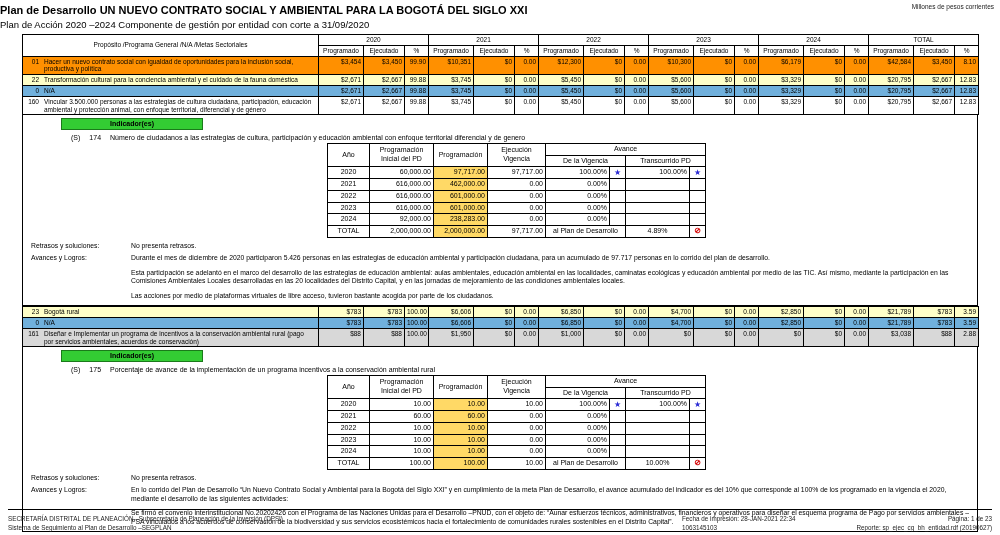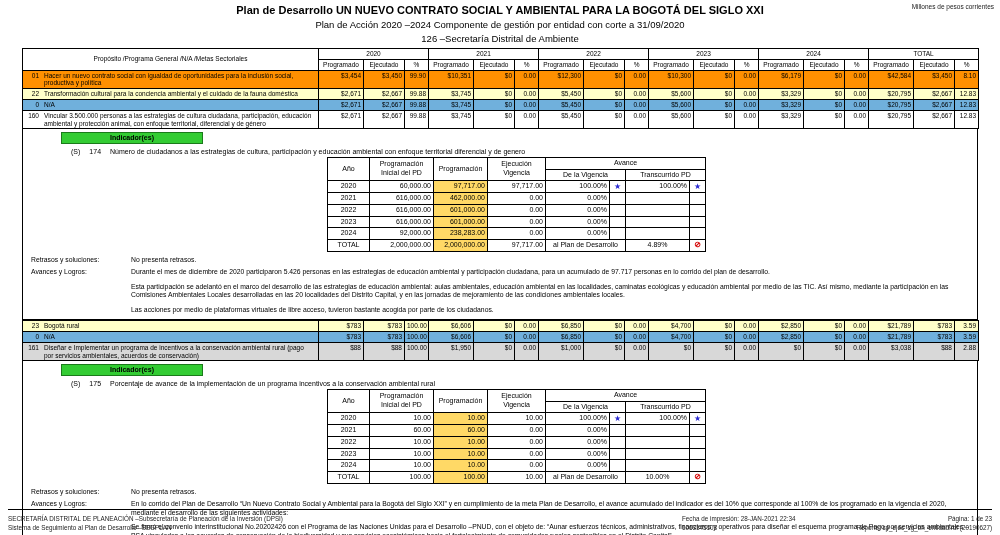--- a/index.html
+++ b/index.html
@@ -1,19 +1,19 @@
 <!DOCTYPE html>
 <html style="--orange-row: #FF9000; --cream-row: #FFFFC8; --blue-row: #70B0DC; --gray-row: #D8D8D8; --badge-green: #33CC33; --highlight-yellow: #FFD966; --star-blue: #2A2AD4; --flag-red: #D40000;"><head>
 <meta charset="utf-8">
 <style>
 *{box-sizing:border-box;margin:0;padding:0}
 html,body{background:#fff}
 body{width:1000px;height:535px;overflow:hidden;position:relative;font-family:"Liberation Sans",sans-serif;color:#000}
 .units{position:absolute;top:3px;right:6px;font-size:6.5px;color:#222}
-.hdr{text-align:center;padding-top:4px}
+.hdr{text-align:left;padding-top:4px}
 .title{font-size:11px;font-weight:bold}
 .sub{font-size:9.5px;margin-top:3px}
 .sheet{width:956px;margin:4px auto 0}
 table.fin{width:956px;border-collapse:collapse;table-layout:fixed;font-size:6.5px}
 .fin th,.fin td{border:1px solid #000;padding:1px 2px;line-height:1.2;vertical-align:top;overflow:hidden}
 .fin thead th{text-align:center;font-weight:normal;vertical-align:middle}
 .fin td.num{text-align:right;white-space:nowrap}
 .code{display:inline-block;width:14px;text-align:right;margin-right:5px;vertical-align:top}
 .labtx{display:inline-block;width:calc(100% - 22px);vertical-align:top}
 tr.style-orange td{background:var(--orange-row)}
@@ -46,21 +46,20 @@
 .meta .line{display:flex;justify-content:space-between;margin-top:2px}
 </style>
 </head>
 <body>
 
 <div class="units">Millones de pesos corrientes</div>
 
 <div class="hdr">
   <div class="title">Plan de Desarrollo UN NUEVO CONTRATO SOCIAL Y AMBIENTAL PARA LA BOGOTÁ DEL SIGLO XXI</div>
   <div class="sub">Plan de Acción 2020 –2024 Componente de gestión por entidad con corte a 31/09/2020</div>
-  <div class="sub">126 –Secretaría Distrital de Ambiente</div>
 </div>
 
 <div class="sheet">
 
   <table class="fin">
       <colgroup>
         <col style="width: 296px;">
         <col style="width: 45px;">
         <col style="width: 41px;">
         <col style="width: 24px;">

